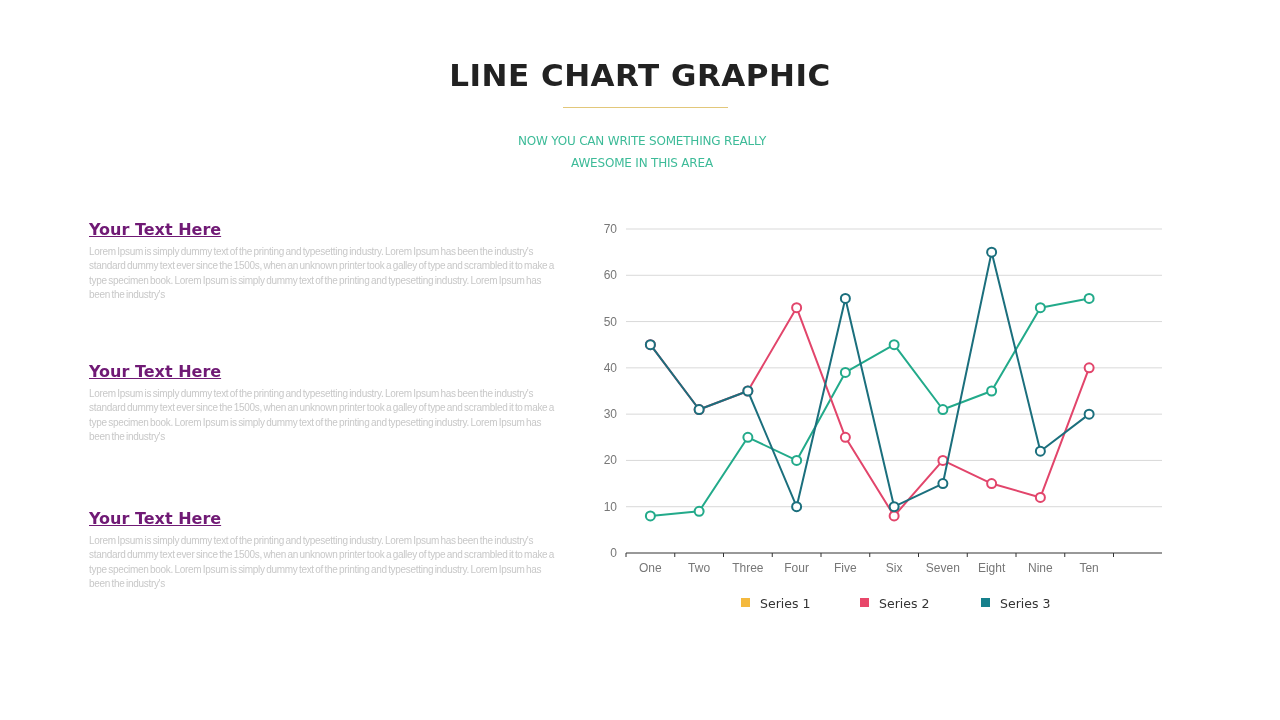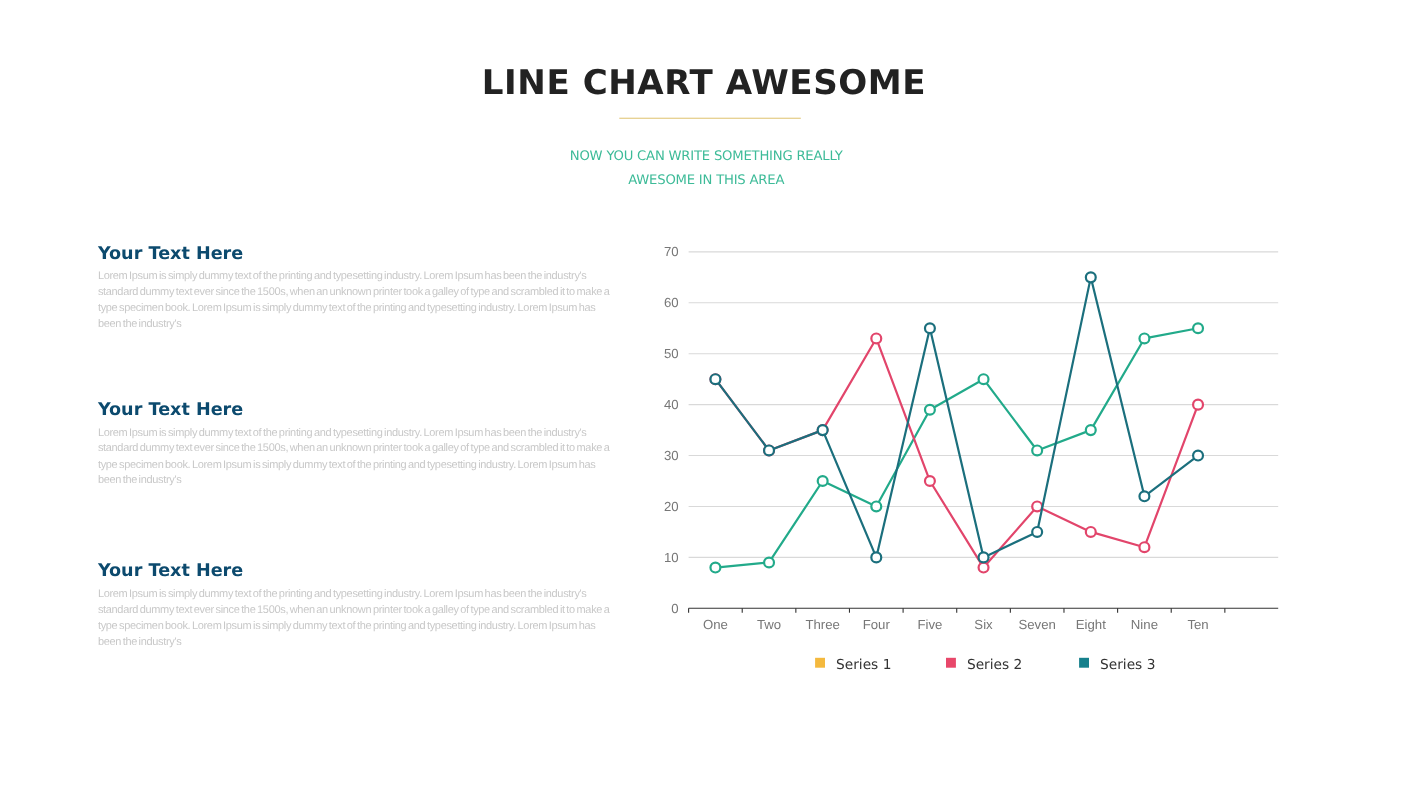--- a/index.html
+++ b/index.html
@@ -1,30 +1,30 @@
 <!DOCTYPE html>
 <html><head>
 <meta charset="utf-8">
 <style>
   html, body { margin: 0; padding: 0; }
   body { width: 1280px; height: 720px; background: #ffffff; position: relative; overflow: hidden; font-family: "Liberation Sans", sans-serif; }
   .title { position: absolute; left: 0; width: 1280px; top: 57px; text-align: center; font-family: "DejaVu Sans", sans-serif; font-weight: bold; font-size: 31px; color: #222222; letter-spacing: 0.5px; }
   .title-rule { position: absolute; left: 563px; top: 107px; width: 165px; height: 1px; background: #e2c77a; }
   .subtitle { position: absolute; left: 0; width: 1284px; top: 130px; text-align: center; font-family: "DejaVu Sans", sans-serif; font-size: 12px; line-height: 22px; color: #3dbb98; letter-spacing: -0.2px; }
   .block { position: absolute; left: 89px; width: 470px; }
-  .block h3 { margin: 0; font-family: "DejaVu Sans", sans-serif; font-weight: bold; font-size: 16px; color: #0c4a6e; }
+  .block h3 { margin: 0; font-family: "DejaVu Sans", sans-serif; font-weight: bold; font-size: 16px; color: #701a75; text-decoration: underline; }
   .block p { margin: 6px 0 0 0; font-size: 10px; line-height: 14.4px; color: #c8c8c8; letter-spacing: -0.3px; word-spacing: -1px; }
   #chart { position: absolute; left: 0; top: 0; }
   .axis-label { font-family: "Liberation Sans", sans-serif; font-size: 12px; fill: #777777; }
   .legend-label { font-family: "DejaVu Sans", sans-serif; font-size: 12.5px; fill: #333333; }
 </style>
 </head>
 <body>
 
-<div class="title">LINE CHART AWESOME</div>
+<div class="title">LINE CHART GRAPHIC</div>
 <div class="title-rule"></div>
 <div class="subtitle">
   <div>NOW YOU CAN WRITE SOMETHING REALLY</div>
   <div>AWESOME IN THIS AREA</div>
 </div>
 
 <div class="block" style="top:220px;">
   <h3>Your Text Here</h3>
   <p>Lorem Ipsum is simply dummy text of the printing and typesetting industry. Lorem Ipsum has been the industry's standard dummy text ever since the 1500s, when an unknown printer took a galley of type and scrambled it to make a type specimen book. Lorem Ipsum is simply dummy text of the printing and typesetting industry. Lorem Ipsum has been the industry's</p>
 </div>

